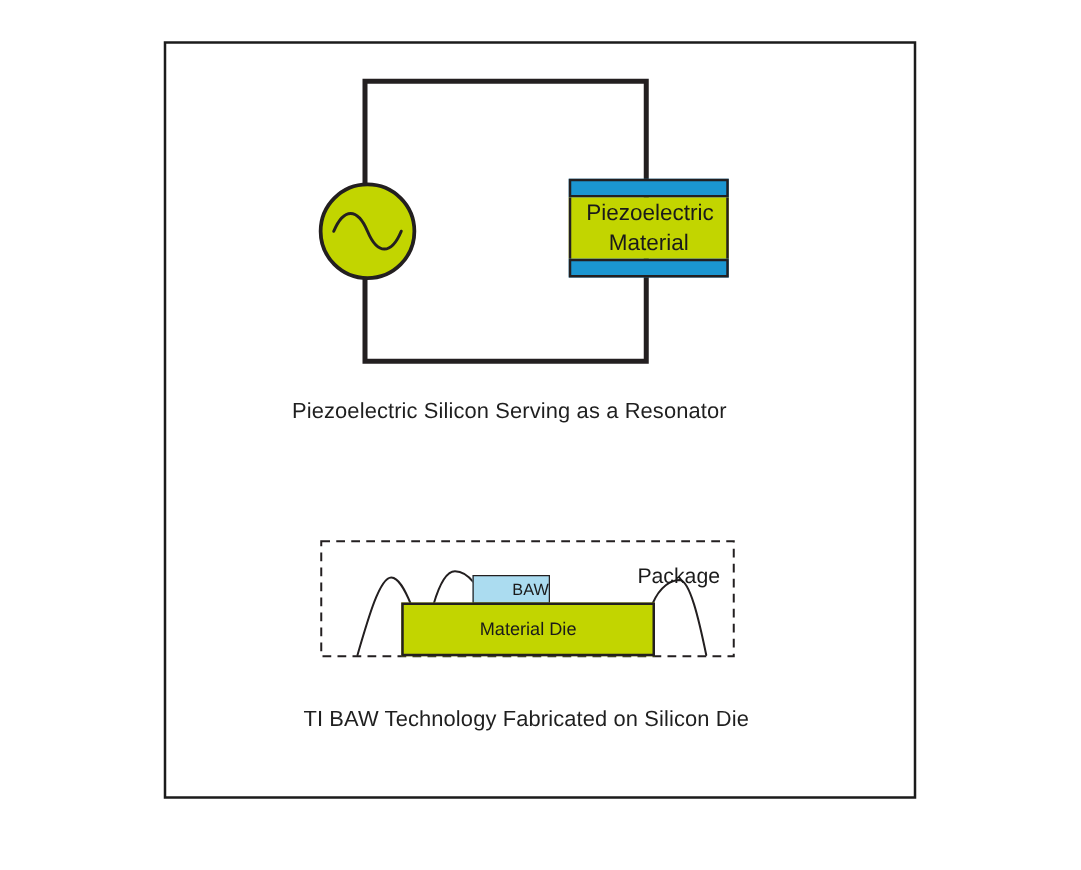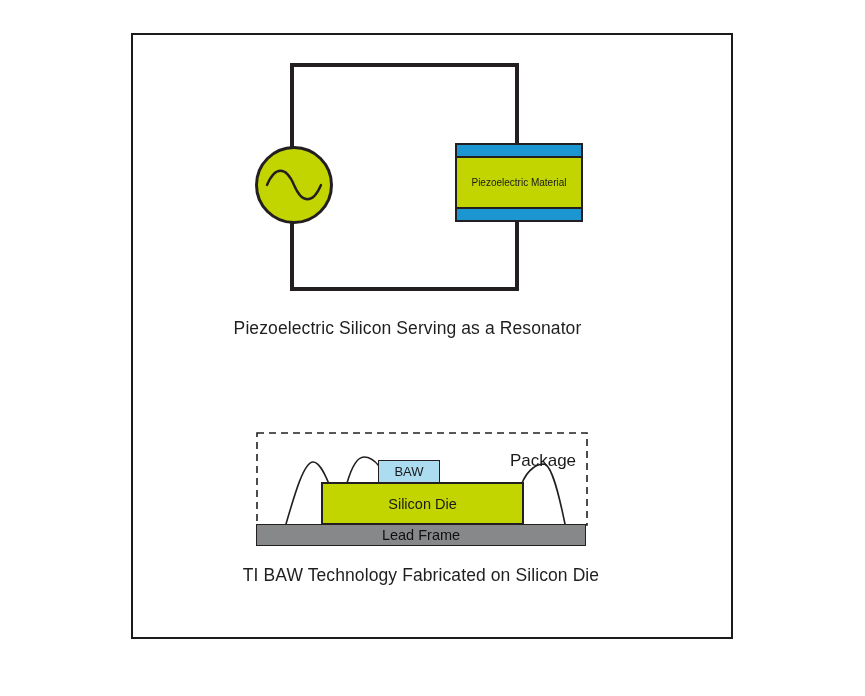--- a/index.html
+++ b/index.html
@@ -39,21 +39,21 @@
     border:2px solid var(--line-black, #231f20); flex:0 0 auto;
   }
   .piezo-body {
     flex:1 1 auto; background:var(--accent-green, #c2d500);
     border-left:2px solid var(--line-black, #231f20);
     border-right:2px solid var(--line-black, #231f20);
     display:flex; align-items:center; justify-content:center;
   }
   .piezo-label {
     display:block; width:100px; text-align:center;
-    font-size:10px; line-height:1.3; color:#1a1a1a;
+    font-size:18px; line-height:1.3; color:#1a1a1a;
   }
   .caption {
     position:absolute; text-align:center; font-size:17.5px; color:#1f1f1f;
     letter-spacing:0.1px;
   }
   .caption-1 { left:22px; top:283px; width:505px; }
   .caption-2 { left:38px; top:530px; width:500px; }
 
   
   .pkg-svg { position:absolute; left:123px; top:396px; width:332px; height:126px; z-index:1; }
@@ -65,21 +65,21 @@
     fill:none; stroke:var(--line-black, #231f20); stroke-width:1.6;
     stroke-linecap:round;
   }
   .package-label {
     position:absolute; left:370px; top:416px; width:80px; text-align:center;
     font-size:17px; color:#1a1a1a; z-index:3;
   }
   .baw-chip {
     position:absolute; left:245px; top:425px; width:62px; height:23px;
     background:var(--baw-blue, #abdcf0); border:1.8px solid var(--line-black, #231f20);
-    display:flex; align-items:center; justify-content:center;
+    display:flex; align-items:center; justify-content:flex-end;
     font-size:13px; color:#1a1a1a; z-index:2;
   }
   .silicon-die {
     position:absolute; left:188px; top:447px; width:203px; height:43px;
     background:var(--accent-green, #c2d500); border:2px solid var(--line-black, #231f20);
     display:flex; align-items:center; justify-content:center;
     font-size:14.5px; color:#1a1a1a; z-index:2;
   }
   .lead-frame {
     position:absolute; left:123px; top:489px; width:330px; height:22px;
@@ -118,22 +118,19 @@
     <path class="wire" d="M 266 52 C 272 38 281 33 288 33 C 296 34 303 64 309 93"></path>
   </svg>
 
   <div class="package-label">Package</div>
 
   <div class="baw-chip">
     <span>BAW</span>
   </div>
 
   <div class="silicon-die">
-    <span>Silicon Die</span>
+    <span>Material Die</span>
   </div>
 
-  <div class="lead-frame">
-    <span>Lead Frame</span>
-  </div>
 
   <div class="caption caption-2">TI BAW Technology Fabricated on Silicon Die</div>
 
 </div>
 
 </body></html>

